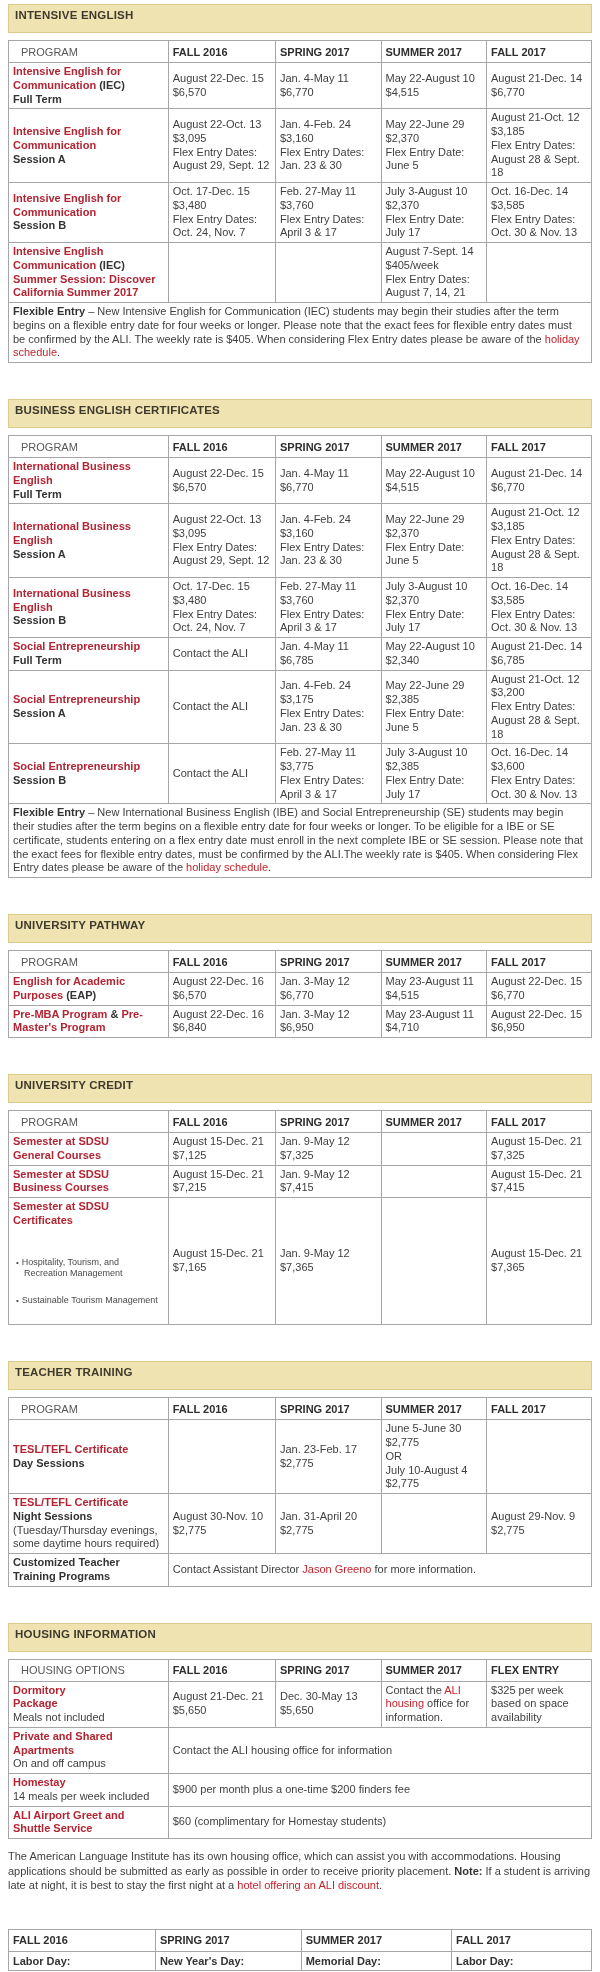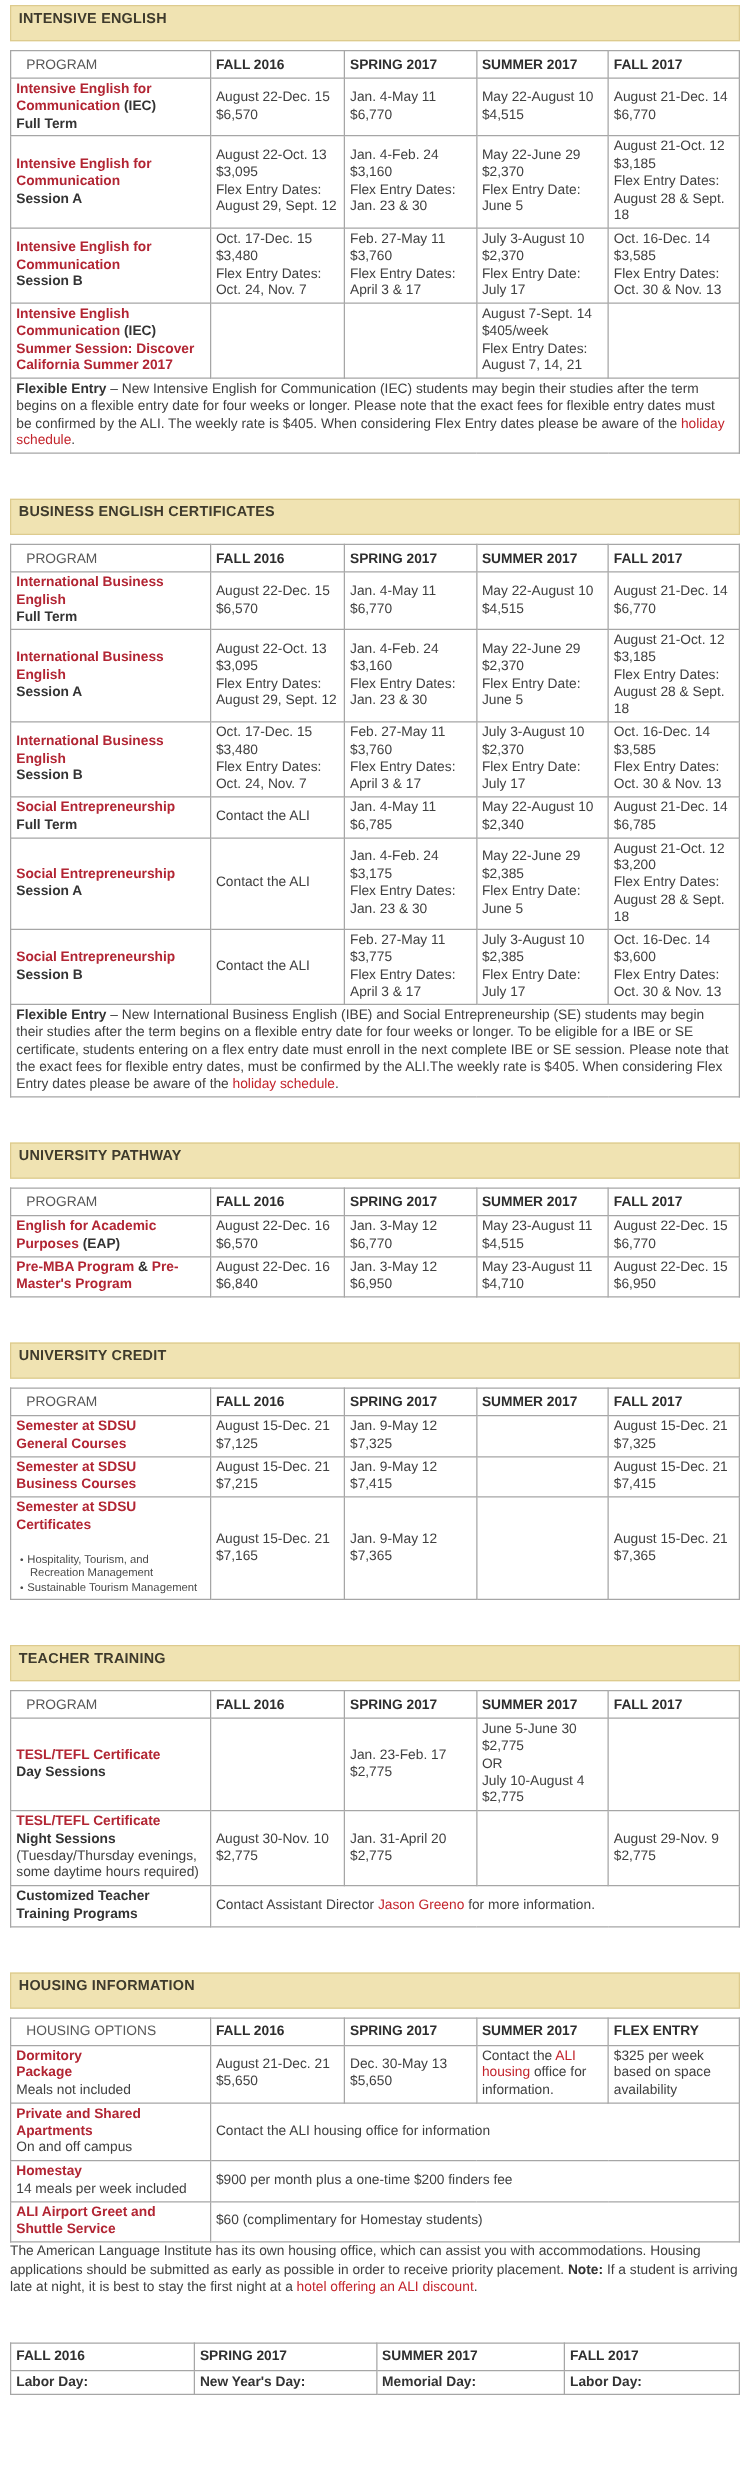--- a/index.html
+++ b/index.html
@@ -28,23 +28,23 @@
   th.th-plain{font-weight:normal;color:#585858;padding-left:12px;}
   td{line-height:1.25;}
   table.valign-top td{vertical-align:top;padding-top:3px;}
   .ln{margin:0;}
   .s-p{color:var(--body-text);}
   .s-b{font-weight:bold;color:#333;}
   .s-r{font-weight:bold;color:var(--program-red);text-align:right;}
   .s-l{color:var(--link-red);cursor:pointer;}
   .s-sm{font-size:9px;color:#4a4a4a;}
   .sp{height:13px;}
-  .bullet{font-size:9px;color:#4a4a4a;padding-left:11px;text-indent:-8px;margin:1px 0;}
+  .bullet{font-size:9px;color:#4a4a4a;padding-left:11px;text-indent:-8px;margin:16px 0;}
   .dot{margin-right:3px;font-size:8px;}
-  .after-note{line-height:1.32;}
+  .after-note{margin-top:10px;line-height:1.32;}
 </style>
 </head>
 <body>
 
 <div id="page">
 
   <div class="section">
     <div class="sec-title">INTENSIVE ENGLISH</div>
     <table>
         <colgroup>

